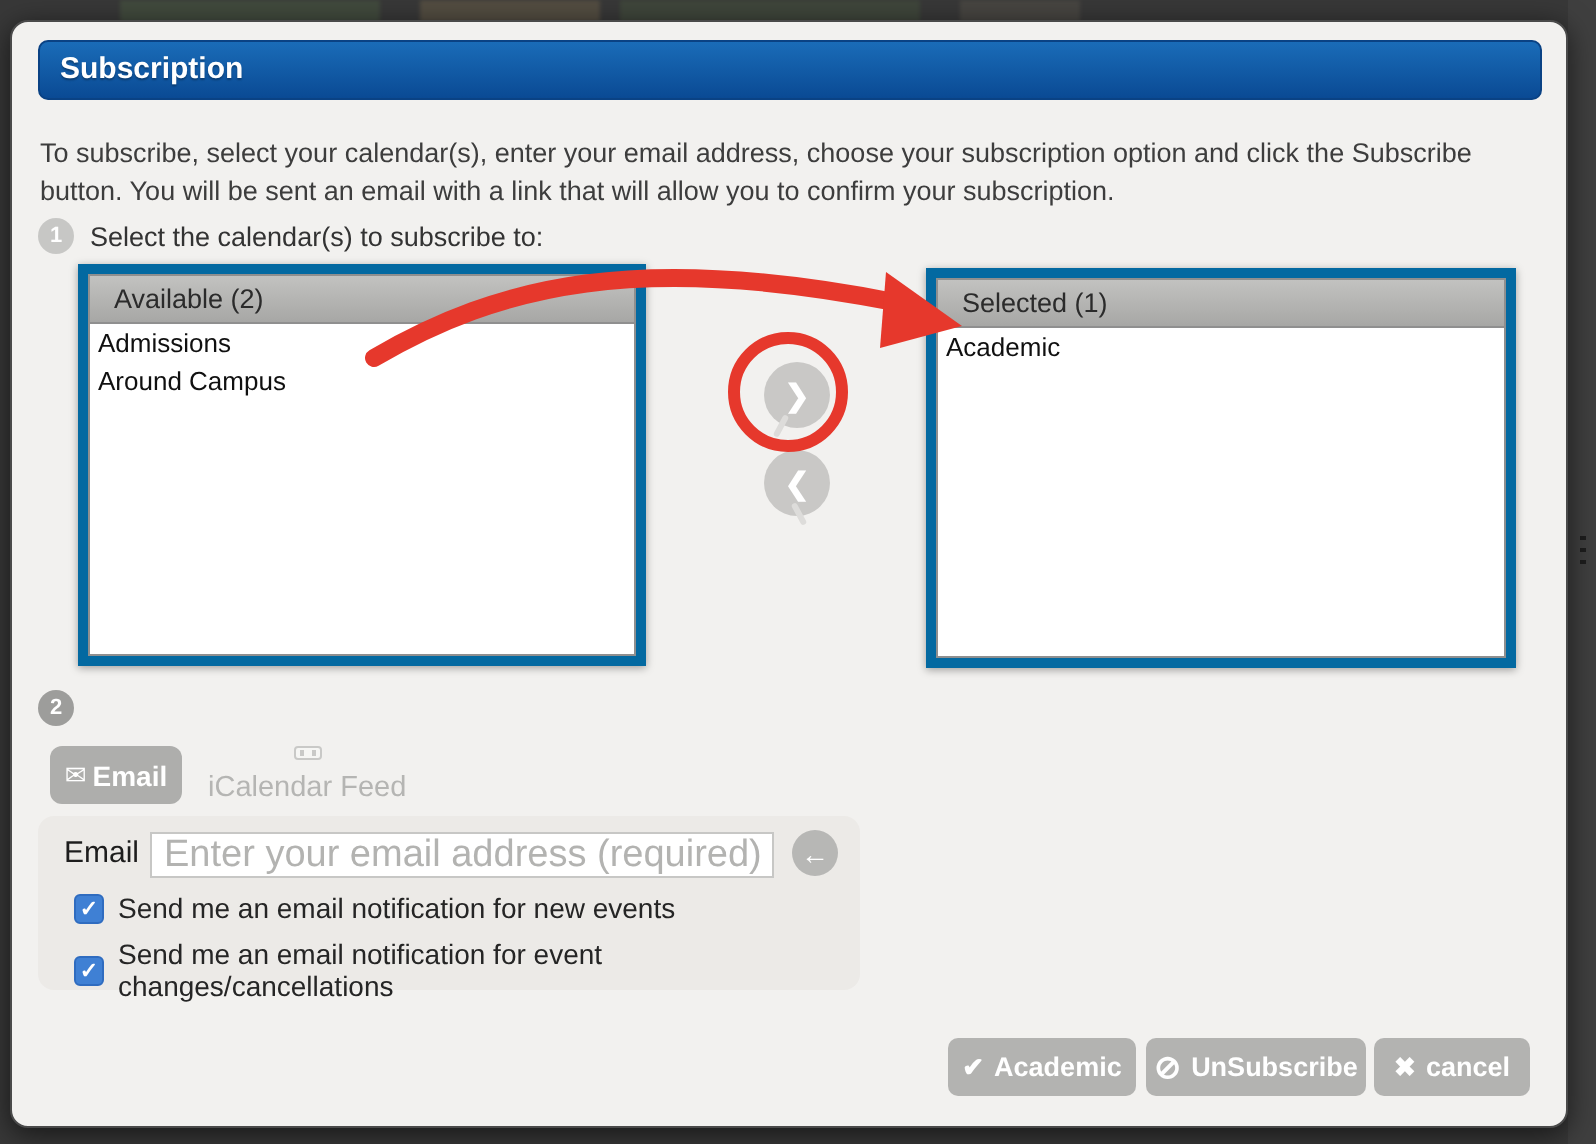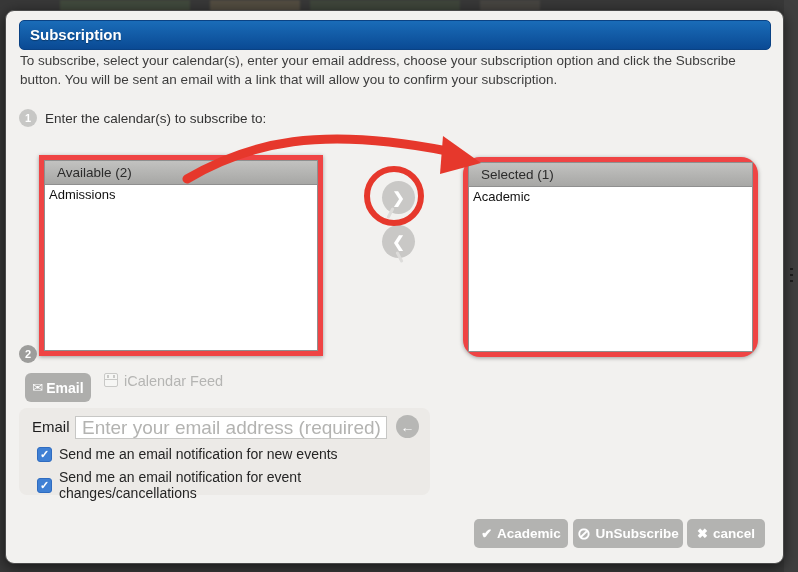--- a/index.html
+++ b/index.html
@@ -28,41 +28,40 @@
   .dlg-header {
     position: absolute; left: 13px; top: 9px; width: 752px; height: 30px;
     background: linear-gradient(#1a6cb8, #0a4a94);
     border: 1px solid #0a4284;
     border-radius: 5px;
     color: #ffffff; font-weight: bold; font-size: 15px;
     line-height: 28px; padding-left: 10px;
     text-shadow: 0 1px 1px rgba(0,0,0,.3);
   }
   .intro {
-    position: absolute; left: 14px; top: 40px; width: 756px;
+    position: absolute; left: 14px; top: 56px; width: 756px;
     font-size: 13.5px; line-height: 19px; color: #3d3d3d;
   }
   .step-row { position: absolute; display: flex; align-items: center; gap: 8px; }
   .step-badge {
     width: 18px; height: 18px; border-radius: 50%;
     color: #fff; font-size: 11px; font-weight: bold;
     display: flex; align-items: center; justify-content: center;
     flex: 0 0 auto;
   }
   .badge-1 { background: #c7c7c5; }
   .badge-2 { background: #9d9d9b; }
   .step-label { font-size: 13.5px; color: #333; }
 
   
   .listbox {
     position: absolute;
-    background: #ef4444;
+    background: #0369a1;
     padding: 5px;
     box-shadow: 0 1px 4px rgba(0,0,0,.35);
-    margin-top: 23px;
   }
   .listbox-inner { border: 1px solid #8f8f8f; height: 100%; display: flex; flex-direction: column; background:#fff; }
   .listbox-header {
     height: 24px; flex: 0 0 auto;
     background: linear-gradient(#c2c2c0, #a7a7a5);
     border-bottom: 1px solid #8f8f8f;
     font-size: 13.5px; color: #2b2b2b;
     line-height: 23px; padding-left: 12px;
   }
   .listbox-items { flex: 1; background: #fff; overflow: hidden; }
@@ -83,22 +82,22 @@
   
   .email-method-btn {
     position: absolute; left: 19px; top: 362px; width: 66px; height: 29px;
     background: #aeaeac; border-radius: 6px;
     display: flex; align-items: center; justify-content: center; gap: 3px;
     color: #ffffff; font-weight: bold; font-size: 14px;
   }
   .email-method-btn .glyph { font-size: 13px; font-weight: normal; }
   .ical-method-btn {
     position: absolute; left: 98px; top: 362px; height: 29px;
-    display: flex; align-items: flex-start; gap: 6px;
-    color: #b5b5b3; font-size: 14.5px;
+    display: flex; align-items: center; gap: 6px;
+    color: #b5b5b3; font-size: 14.5px; flex-direction: column;
   }
   .cal-icon {
     width: 14px; height: 14px; border: 1px solid #c9c9c7; border-radius: 2px;
     background:
       linear-gradient(#c9c9c7, #c9c9c7) 2px 1px / 2px 3px no-repeat,
       linear-gradient(#c9c9c7, #c9c9c7) 8px 1px / 2px 3px no-repeat,
       linear-gradient(#c9c9c7, #c9c9c7) 0 5px / 14px 1px no-repeat,
       #f6f6f4;
   }
 
@@ -159,42 +158,43 @@
 </div>
 
 <div class="dialog">
 
   <div class="dlg-header">Subscription</div>
 
   <p class="intro">To subscribe, select your calendar(s), enter your email address, choose your subscription option and click the Subscribe button. You will be sent an email with a link that will allow you to confirm your subscription.</p>
 
   <div class="step-row" style="left:13px; top:98px;">
     <span class="step-badge badge-1">1</span>
-    <span class="step-label">Enter the calendar(s) to subscribe to:</span>
+    <span class="step-label">Select the calendar(s) to subscribe to:</span>
   </div>
 
   <div class="listbox" style="left:33px; top:121px; width:284px; height:201px;">
     <div class="listbox-inner">
       <div class="listbox-header">Available (2)</div>
       <div class="listbox-items">
         <div class="list-item">Admissions</div>
+        <div class="list-item">Around Campus</div>
       </div>
     </div>
   </div>
 
   <div class="xfer-btn" style="left:376px; top:170px;">
     <span>❯</span>
   </div>
   <div class="xfer-tail" style="left:383px; top:196px; transform:rotate(28deg);"></div>
   <div class="xfer-btn" style="left:376px; top:214px;">
     <span>❮</span>
   </div>
   <div class="xfer-tail" style="left:392px; top:240px; transform:rotate(-28deg);"></div>
 
-  <div class="listbox" style="left:457px; top:123px; width:295px; height:200px;border-radius:17px;">
+  <div class="listbox" style="left:457px; top:123px; width:295px; height:200px;">
     <div class="listbox-inner">
       <div class="listbox-header">Selected (1)</div>
       <div class="listbox-items">
         <div class="list-item">Academic</div>
       </div>
     </div>
   </div>
 
   <div class="step-row" style="left:13px; top:334px;">
     <span class="step-badge badge-2">2</span>

